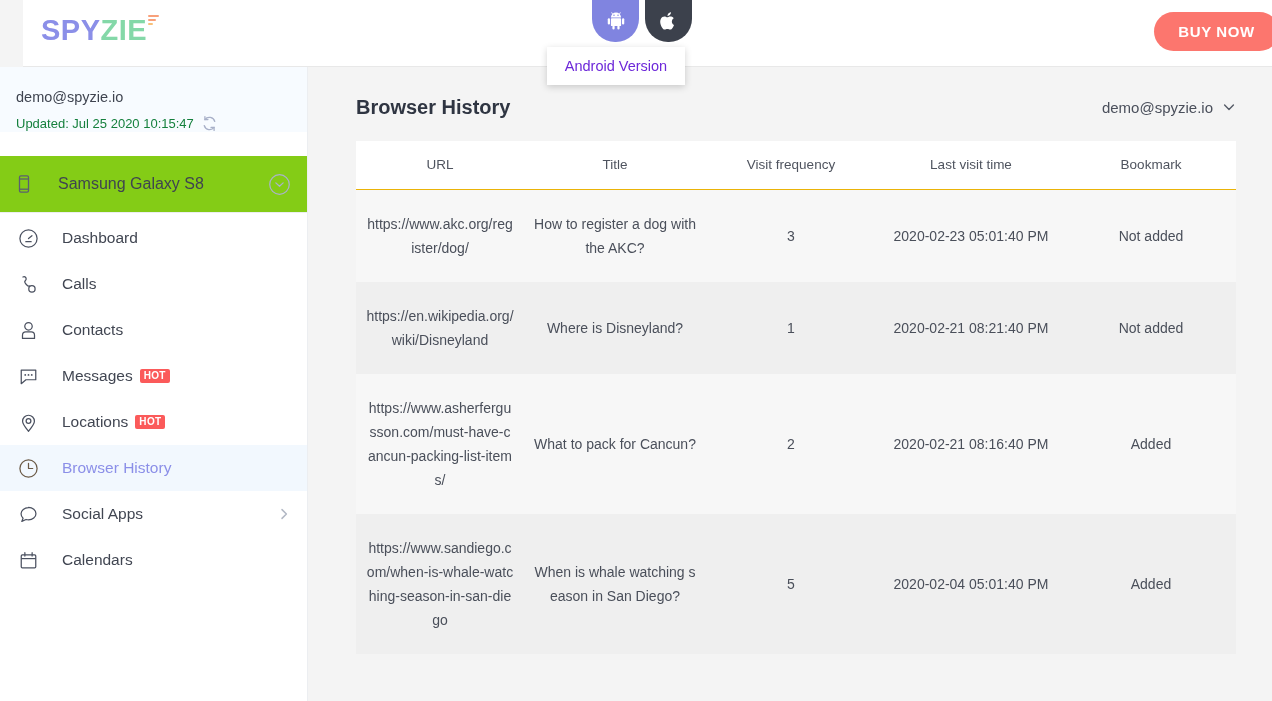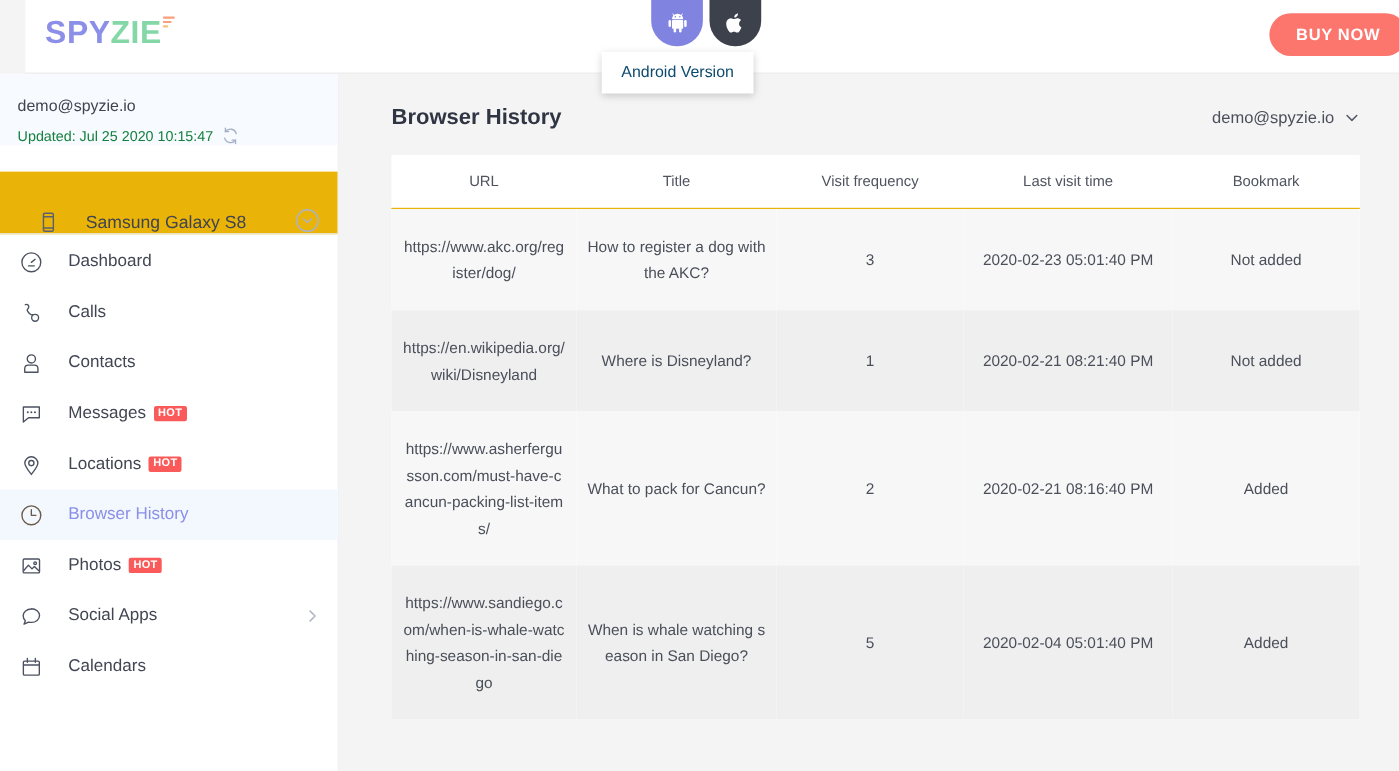--- a/index.html
+++ b/index.html
@@ -62,21 +62,21 @@
   .ostab.android { background: #8084e0; }
   .ostab.ios { background: #3c414c; }
   .ostab svg { display: block; }
 
   .os-tooltip {
     position: absolute; top: 47px; left: 547px;
     min-width: 138px; height: 38px;
     background: #ffffff;
     box-shadow: 0 2px 7px rgba(0,0,0,.18);
     display: flex; align-items: center; justify-content: center;
-    font-size: 14.5px; color: #0c4a6e;
+    font-size: 14.5px; color: #6d28d9;
     padding: 0 14px;
     z-index: 19; white-space: nowrap;
   }
 
   
   .sidebar {
     position: absolute; top: 67px; left: 0;
     width: 308px; height: 634px;
     background: #ffffff;
     border-right: 1px solid #eceef1;
@@ -87,24 +87,24 @@
     background: #f7fbff;
   }
   .acct-email { font-size: 14.5px; color: #3f4450; margin-bottom: 10px; }
   .acct-updated {
     font-size: 13px; color: #15803d;
     display: flex; align-items: center; gap: 7px;
   }
   .refresh-icon { width: 17px; height: 17px; display: block; cursor: pointer; }
 
   .device {
-    background: #eab308;
+    background: #84cc16;
     height: 57px; margin-top: 24px;
-    display: flex; align-items: flex-end;
-    padding: 0 16px 0 34px;
+    display: flex; align-items: center;
+    padding: 0 16px 0 14px;
     border-bottom: 1px solid #eceef1;
     cursor: pointer;
   }
   .device-icon { width: 20px; height: 20px; flex: 0 0 20px; }
   .device-name {
     margin-left: 24px; font-size: 16px; color: #3f4450; flex: 1;
   }
   .device-chev { width: 23px; height: 23px; flex: 0 0 23px; }
 
   .nav { padding-top: 2px; }
@@ -305,30 +305,20 @@
     <div class="nav-item active">
       <span class="ni-icon">
         <svg width="21" height="21" viewBox="0 0 22 22" fill="none" stroke="#6b5a46" stroke-width="1.3">
           <circle cx="11" cy="11" r="9"></circle>
           <path d="M11 5.6V11h4.4" stroke-linecap="round" stroke-linejoin="round"></path>
         </svg>
       </span>
       <span class="ni-label">Browser History</span>
     </div>
 
-    <div class="nav-item">
-      <span class="ni-icon">
-        <svg width="21" height="21" viewBox="0 0 22 22" fill="none" stroke="#4b5160" stroke-width="1.3">
-          <rect x="3.2" y="4.4" width="15.6" height="13.2" rx="1.1"></rect>
-          <path d="M3.6 15.6l4.6-5.4 3.4 3.6 2.3-2.3 4.5 4.3" stroke-linejoin="round"></path>
-          <circle cx="14.6" cy="8.4" r="1.25"></circle>
-        </svg>
-      </span>
-      <span class="ni-label"><span>Photos</span><span class="hot">HOT</span></span>
-    </div>
 
 
     <div class="nav-item">
       <span class="ni-icon">
         <svg width="21" height="21" viewBox="0 0 22 22" fill="none" stroke="#4b5160" stroke-width="1.3">
           <path d="M11 3.6c4.3 0 7.8 2.9 7.8 6.5s-3.5 6.5-7.8 6.5c-.9 0-1.8-.13-2.6-.37l-4.4 2.0 1.3-3.3c-1.3-1.2-2.1-2.8-2.1-4.6 0-3.6 3.5-6.5 7.8-6.5z" stroke-linejoin="round"></path>
         </svg>
       </span>
       <span class="ni-label">Social Apps</span>
       <span class="nav-chev-right">

